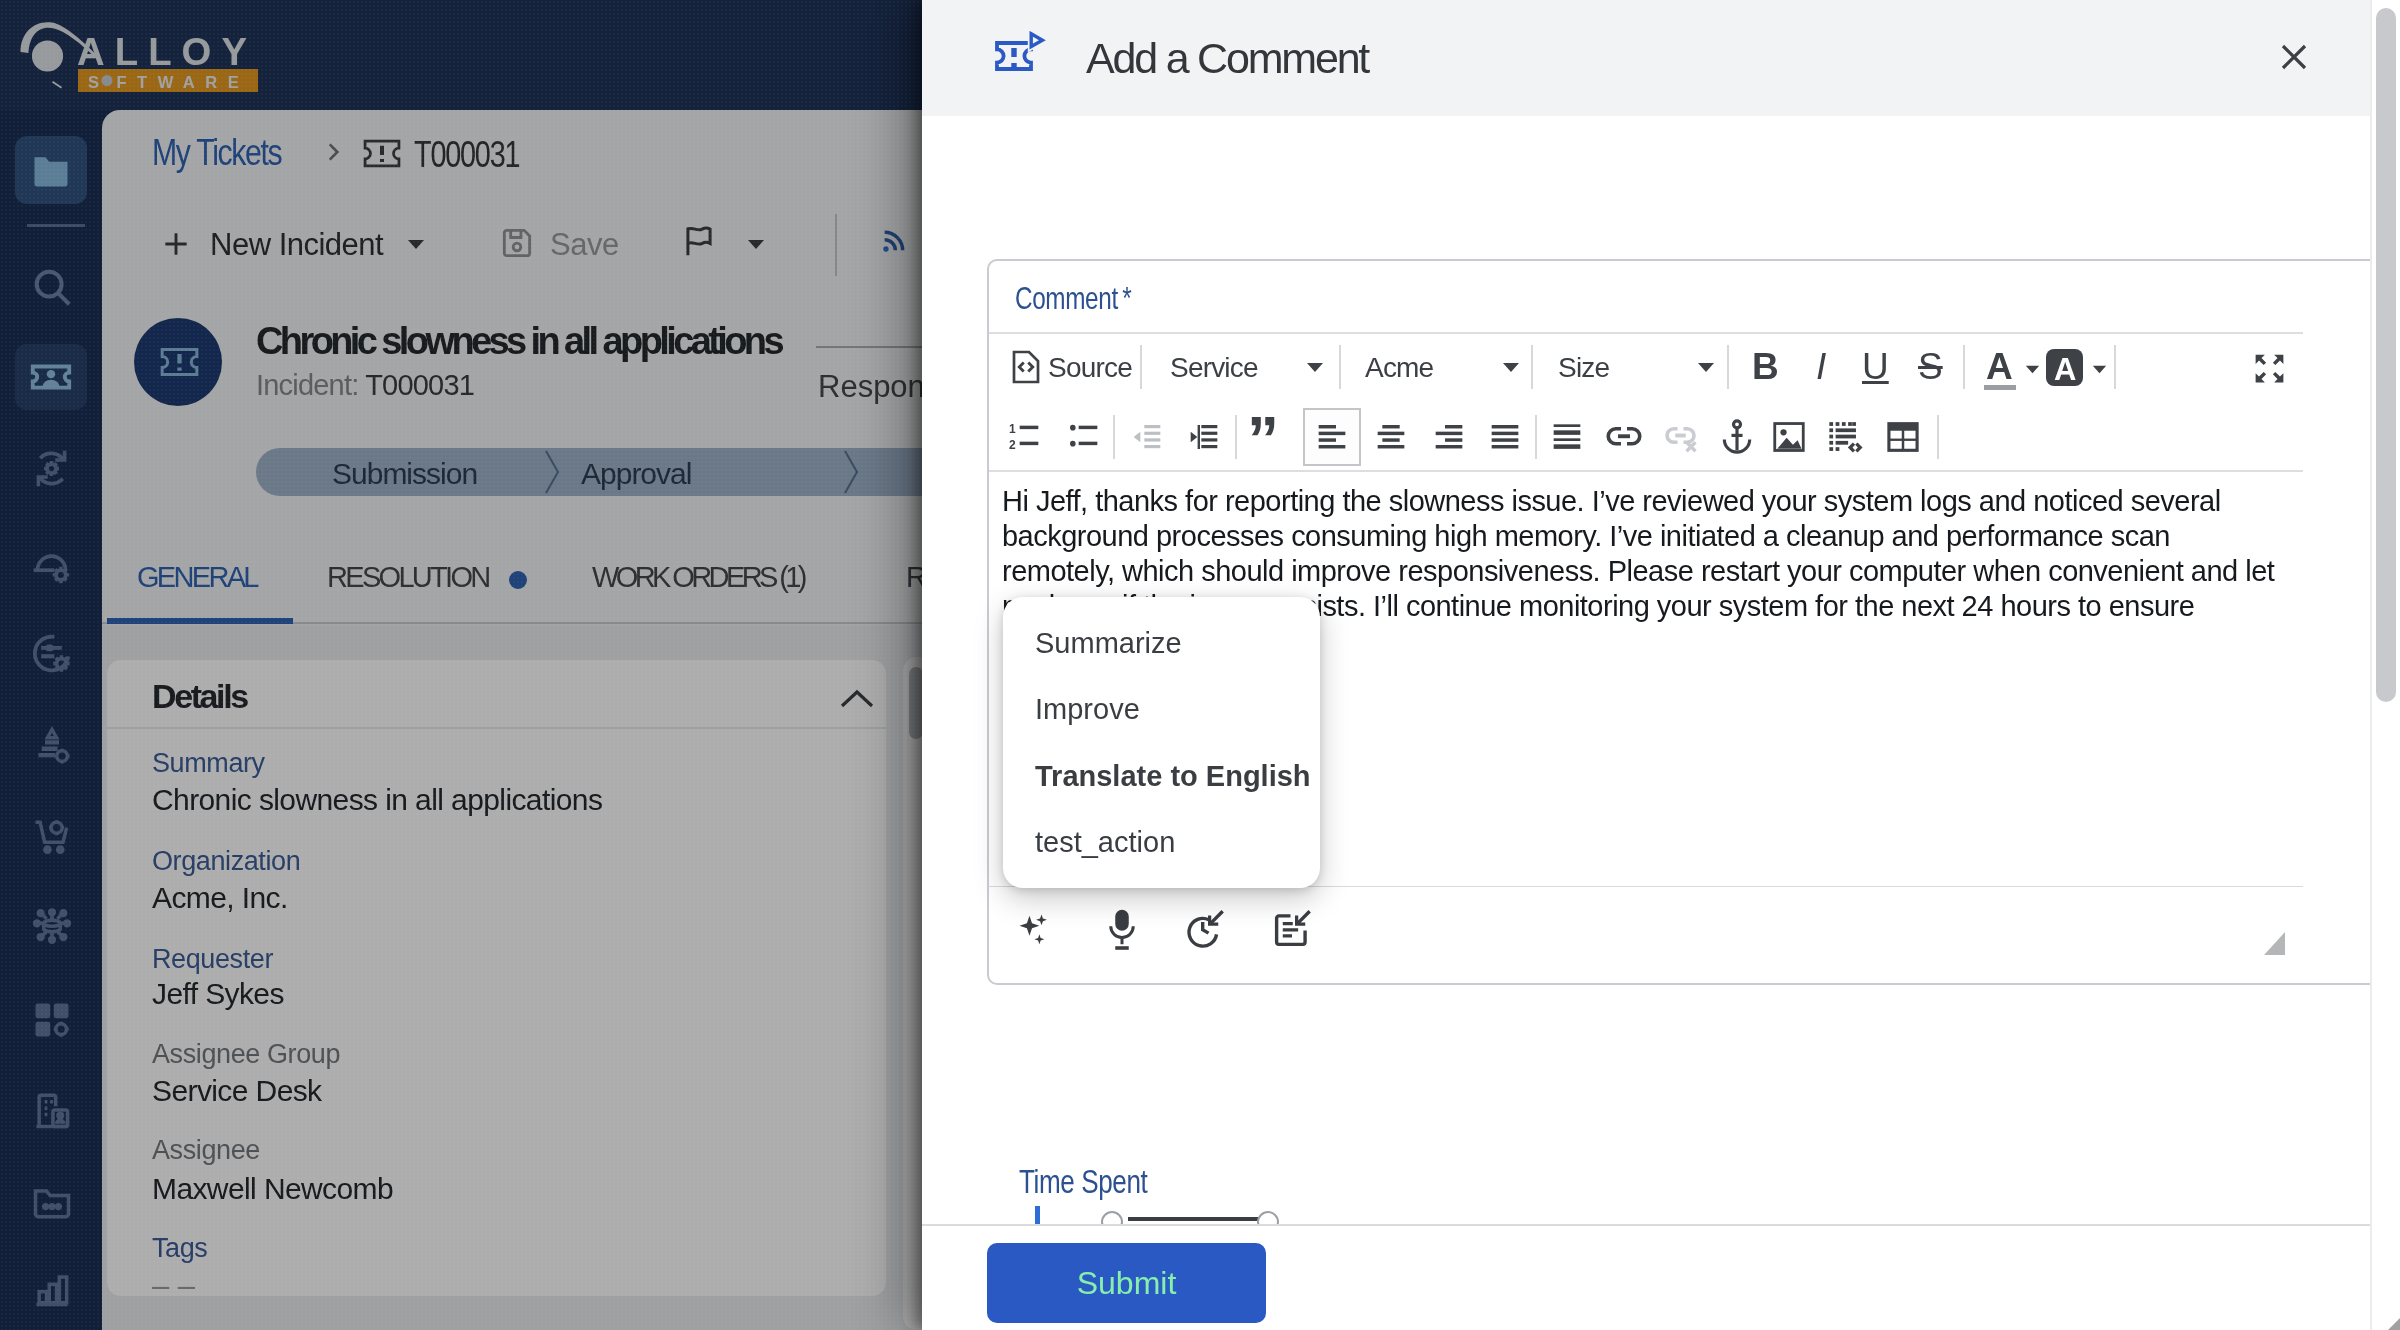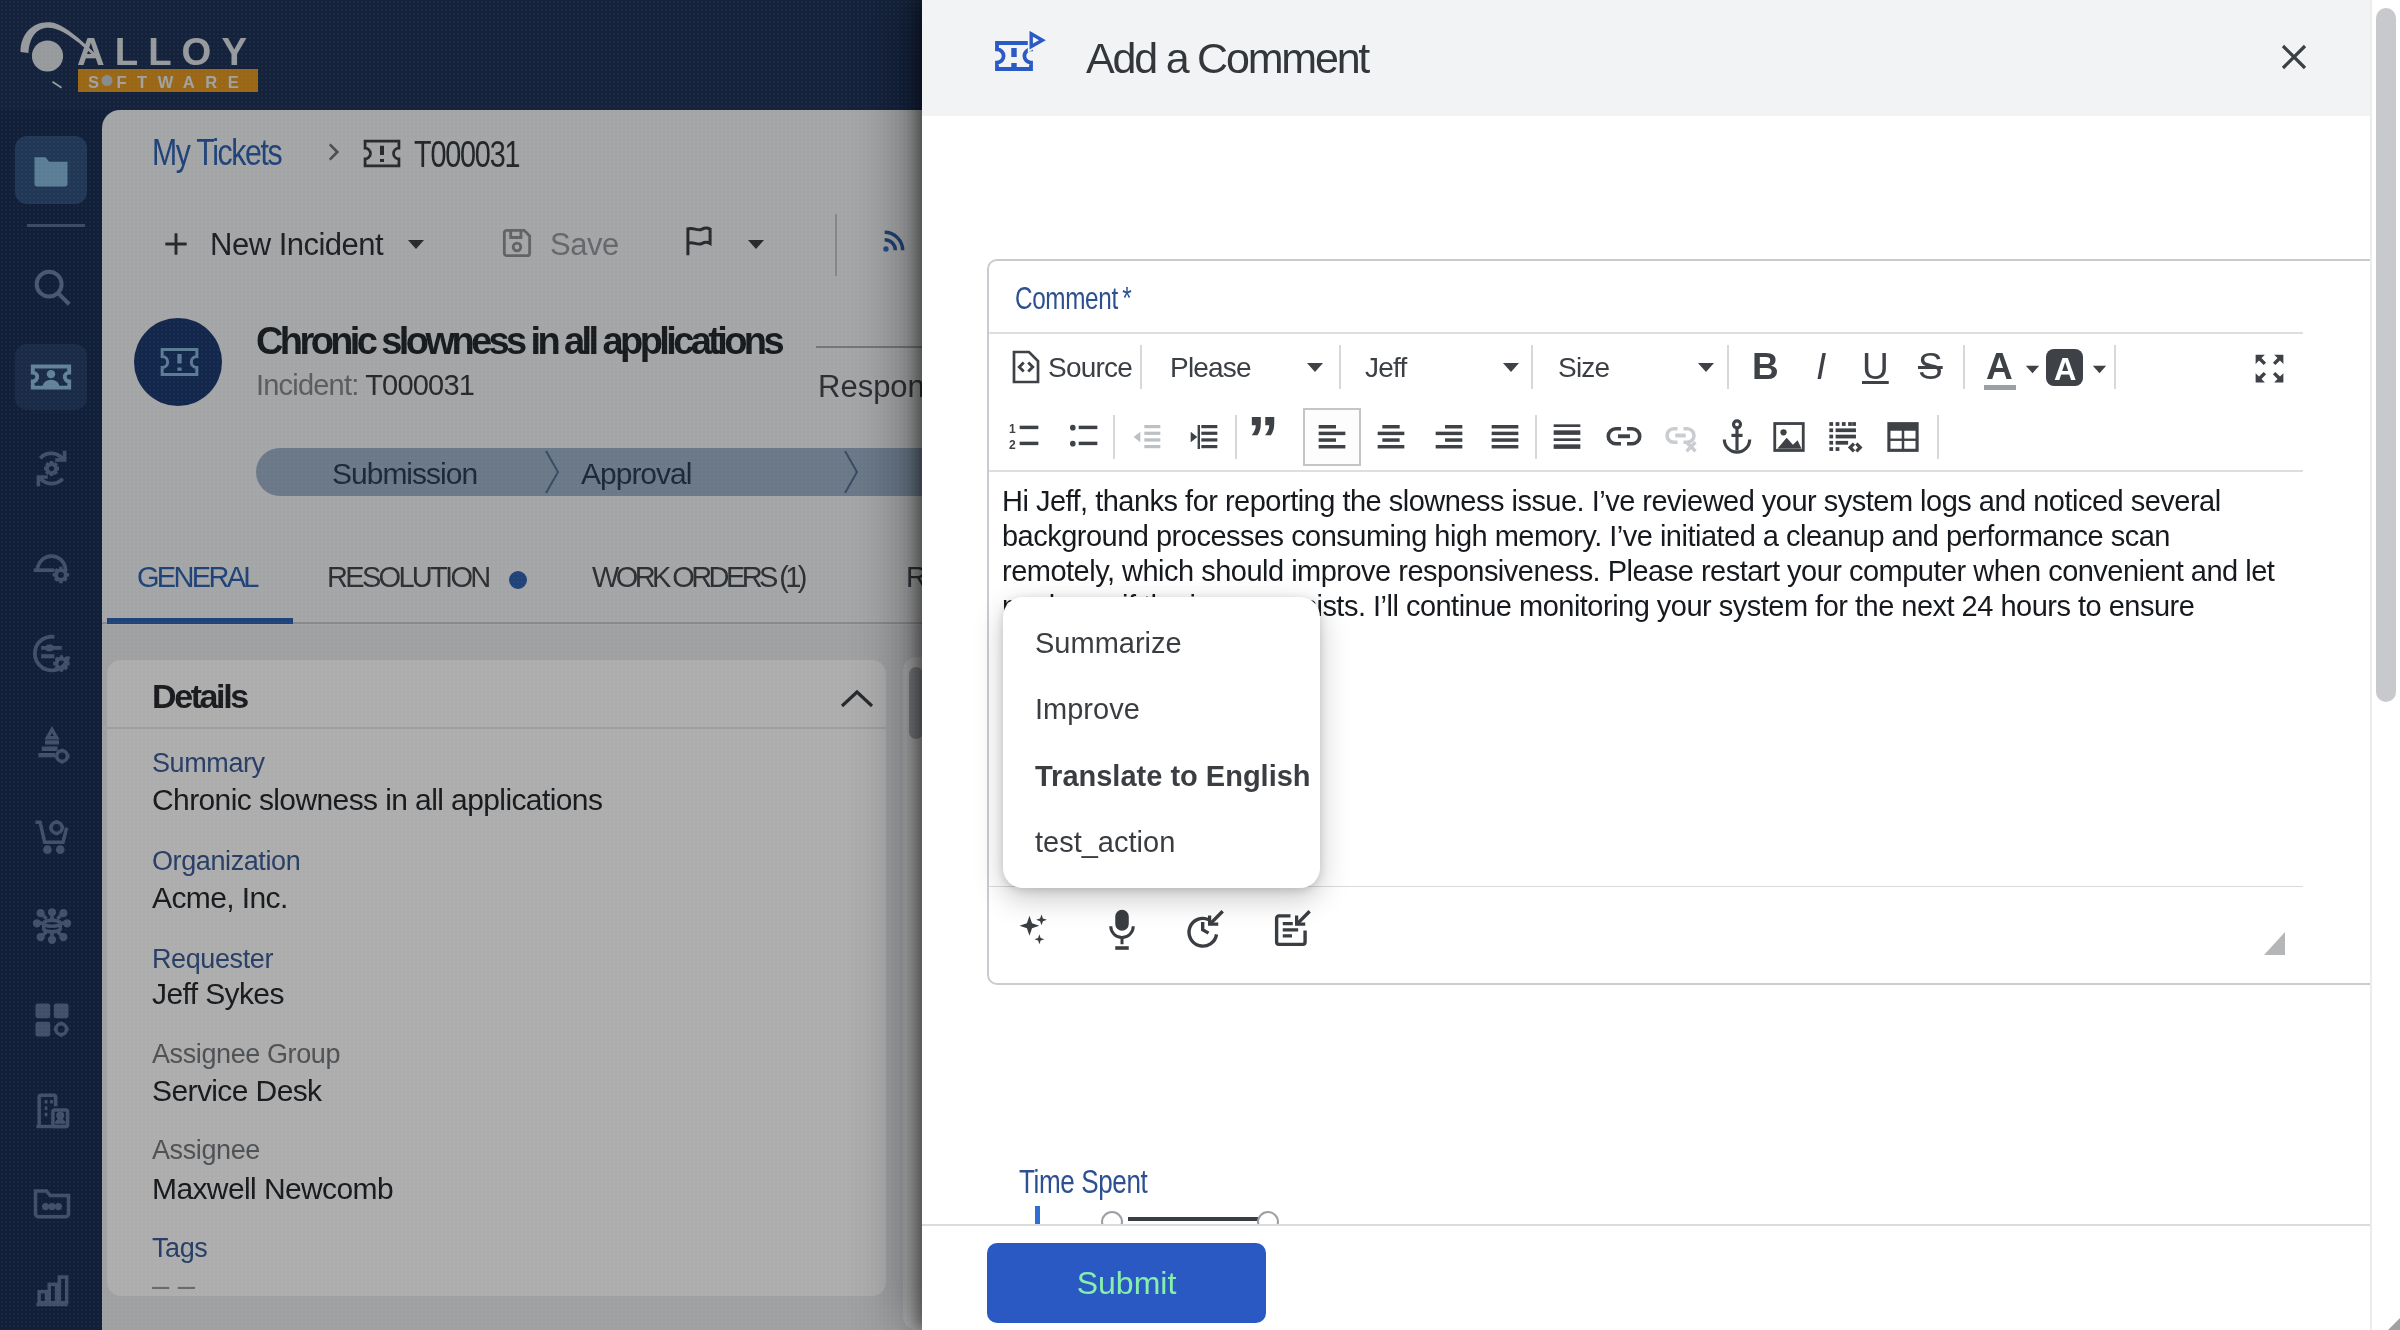--- a/index.html
+++ b/index.html
@@ -258,26 +258,26 @@
   <div class="field" style="left:65px; top:259px; width:1548px; height:726px;">
     <div class="abs" style="left:26px; top:19px; font-size:32px; letter-spacing:-0.5px; color:#2d5190; transform:scaleX(0.76); transform-origin:left top;">Comment *</div>
     <div class="abs" style="left:0; top:71px; width:1314px; height:2px; background:#dcdee0;"></div>
 
     <svg class="ibtn" style="left:20px; top:88px;" width="34" height="36" viewBox="0 0 22 24" fill="none" stroke="#3e4146" stroke-width="1.8">
         <path d="M3 2 h10 l6 6 v14 h-16 z"></path>
         <path d="M9.5 9 l-3 3 3 3 M12.5 9 l3 3 -3 3" stroke-width="1.9"></path>
       </svg>
     <div class="abs" style="left:59px; top:91px; font-size:28px; letter-spacing:-0.8px; color:#3c4045;">Source</div>
     <div class="tsep" style="left:151px; top:84px;"></div>
-    <div class="abs" style="left:181px; top:91px; font-size:28px; letter-spacing:-0.8px; color:#3c4045;">Please</div>
+    <div class="abs" style="left:181px; top:91px; font-size:28px; letter-spacing:-0.8px; color:#3c4045;">Service</div>
     <svg class="abs" style="left:317px; top:101px;" width="18" height="12" viewBox="0 0 18 12">
         <path d="M1 1 l8 9 8 -9 z" fill="#3e4146"></path>
       </svg>
     <div class="tsep" style="left:350px; top:84px;"></div>
-    <div class="abs" style="left:376px; top:91px; font-size:28px; letter-spacing:-0.8px; color:#3c4045;">Jeff</div>
+    <div class="abs" style="left:376px; top:91px; font-size:28px; letter-spacing:-0.8px; color:#3c4045;">Acme</div>
     <svg class="abs" style="left:513px; top:101px;" width="18" height="12" viewBox="0 0 18 12">
         <path d="M1 1 l8 9 8 -9 z" fill="#3e4146"></path>
       </svg>
     <div class="tsep" style="left:542px; top:84px;"></div>
     <div class="abs" style="left:569px; top:91px; font-size:28px; letter-spacing:-0.8px; color:#3c4045;">Size</div>
     <svg class="abs" style="left:708px; top:101px;" width="18" height="12" viewBox="0 0 18 12">
         <path d="M1 1 l8 9 8 -9 z" fill="#3e4146"></path>
       </svg>
     <div class="tsep" style="left:738px; top:84px;"></div>
     <div class="abs" style="left:763px; top:85px; font-size:37px; font-weight:bold; color:#3e4146;">B</div>

